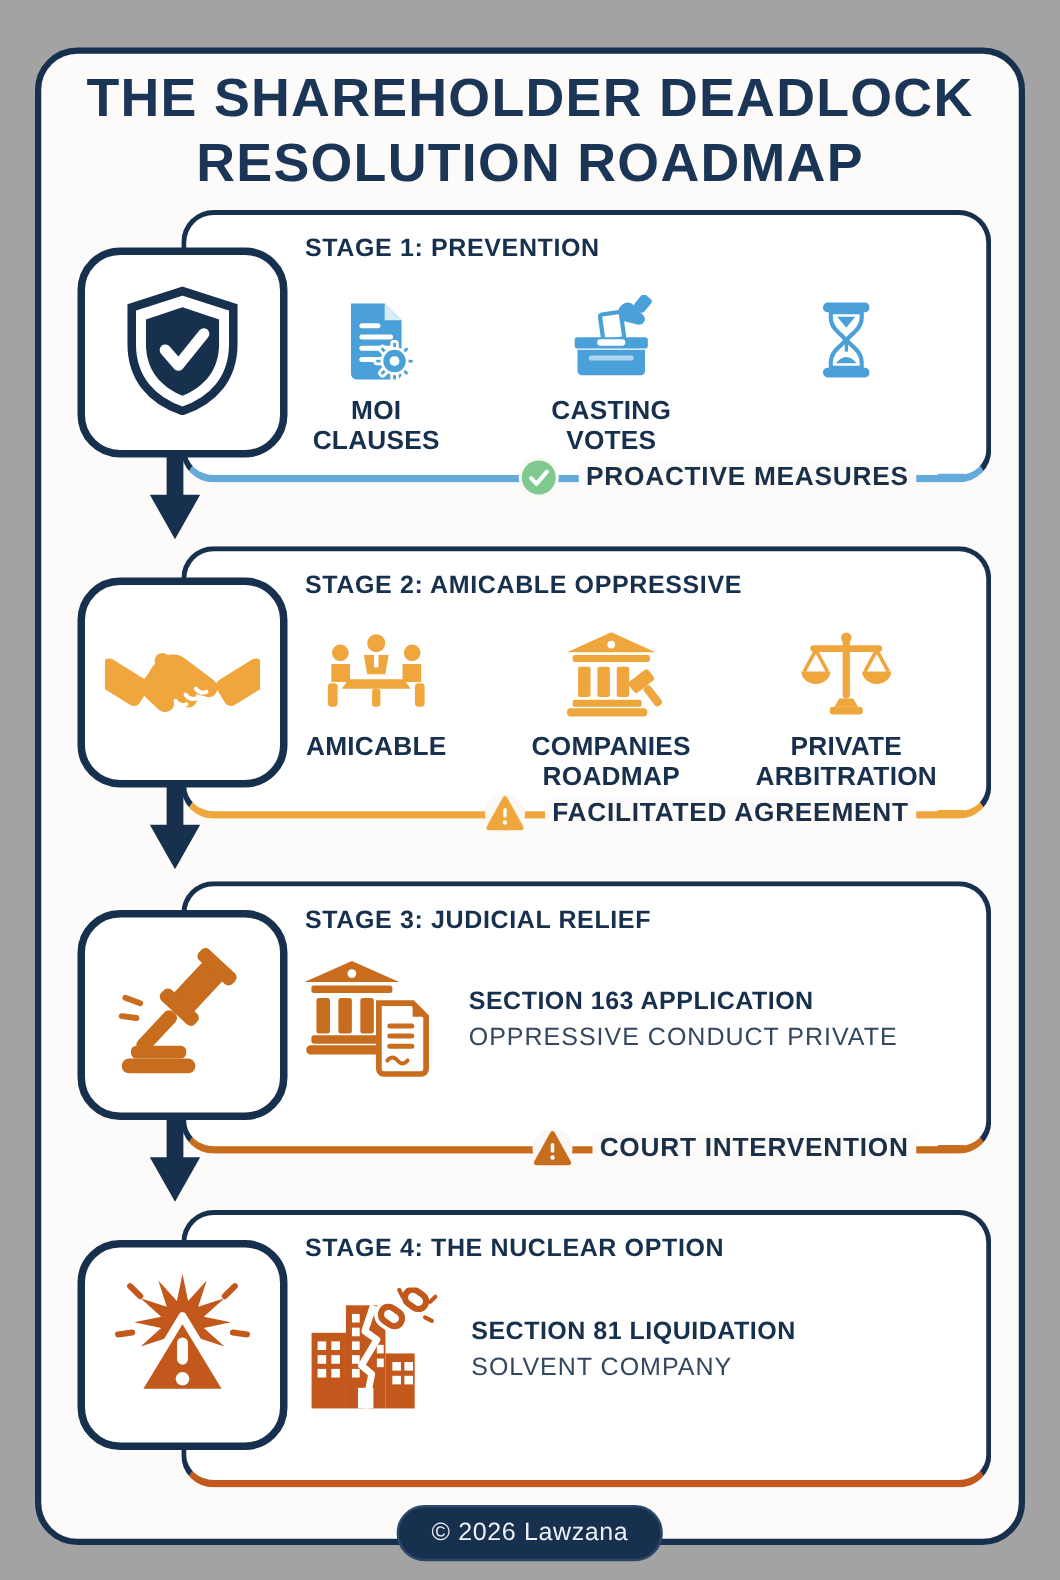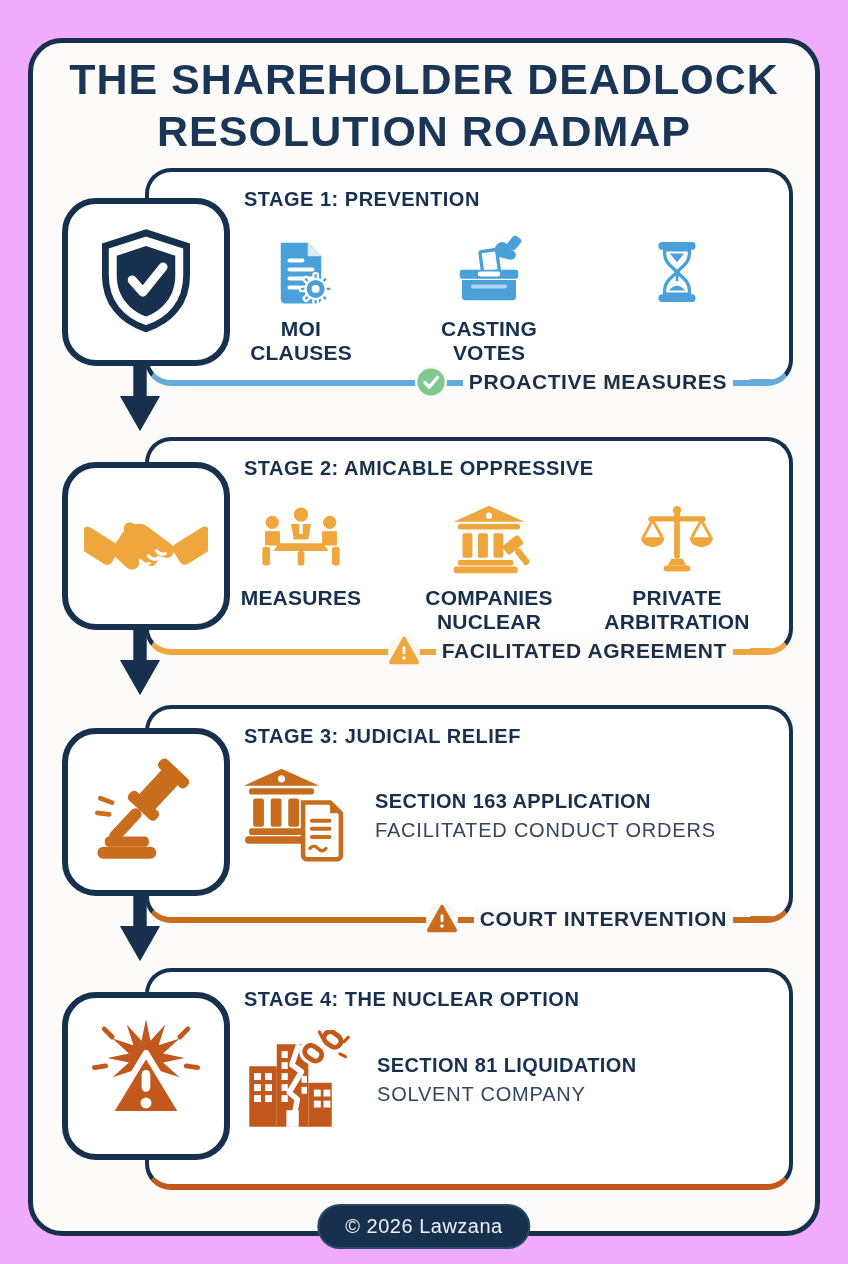--- a/index.html
+++ b/index.html
@@ -1,16 +1,16 @@
 <!DOCTYPE html>
 <html><head>
 <meta charset="utf-8">
 <style>
   html,body{margin:0;padding:0;background:#FAF8F5;}
-  .canvas{position:relative;width:848px;height:1264px;background:#f0abfc;overflow:hidden;
+  .canvas{position:relative;width:848px;height:1264px;background:#a3a3a3;overflow:hidden;
           font-family:"Liberation Sans","DejaVu Sans",sans-serif;color:#17304E;}
   .frame{position:absolute;left:28px;top:38px;width:782px;height:1188px;
          border:5px solid #17304E;border-radius:34px;background:#FCFBF9;}
   .title{position:absolute;left:0;top:54px;width:100%;text-align:center;
          font-size:43px;font-weight:700;letter-spacing:1px;line-height:1.2;color:#1B3556;z-index:2;}
   
   .card{position:absolute;left:145px;width:640px;background:#FFFFFF;
         border:4px solid #17304E;border-bottom:6px solid var(--accent);border-radius:26px;z-index:1;}
   .card-heading{position:absolute;left:95px;top:16px;font-size:20px;font-weight:700;
                 letter-spacing:0.5px;color:#17304E;}
@@ -154,21 +154,21 @@
                 <path d="M5.5 24 h13.5 v13 h-13.5 z"></path>
                 <circle cx="64" cy="16" r="6"></circle>
                 <path d="M57 24 h13.5 v13 h-13.5 z"></path>
                 <path d="M18 35 h40 l5 7 h-50 z"></path>
                 <rect x="35" y="42" width="6" height="13" rx="2"></rect>
                 <rect x="3" y="38" width="7" height="17" rx="2.5"></rect>
                 <rect x="66" y="38" width="7" height="17" rx="2.5"></rect>
               </g>
             </svg>
           </span>
-          <div class="item-label">MEASURES</div>
+          <div class="item-label">AMICABLE</div>
         </div>
         <div class="item">
           <span class="item-icon">
             <svg width="84" height="74" viewBox="0 0 76 64">
               <g fill="currentColor">
                 <path d="M38 1 L70 15.5 H6 Z"></path>
                 <rect x="10" y="17.5" width="56" height="5" rx="1.5"></rect>
                 <rect x="14" y="26" width="9" height="22" rx="1.5"></rect>
                 <rect x="28" y="26" width="9" height="22" rx="1.5"></rect>
                 <rect x="42" y="26" width="9" height="22" rx="1.5"></rect>
@@ -176,21 +176,21 @@
                 <rect x="6" y="56" width="58" height="6" rx="2.5"></rect>
                 <g transform="rotate(-38 61 38)">
                   <rect x="52" y="31" width="18" height="10" rx="2.5"></rect>
                   <rect x="58" y="41" width="6" height="17" rx="2.5"></rect>
                 </g>
               </g>
               <circle cx="38" cy="10" r="2.8" fill="#fff"></circle>
             </svg>
           </span>
           <div class="item-label">COMPANIES
-NUCLEAR</div>
+ROADMAP</div>
         </div>
         <div class="item">
           <span class="item-icon">
             <svg width="84" height="74" viewBox="0 0 76 64">
               <g fill="currentColor">
                 <circle cx="38" cy="5" r="3.8"></circle>
                 <rect x="35.4" y="6" width="5.2" height="43" rx="2.5"></rect>
                 <rect x="12" y="10.5" width="52" height="4.8" rx="2.4"></rect>
                 <path d="M16 14 L7.5 29.5 M16 14 L24.5 29.5" stroke="currentColor" stroke-width="2.6" fill="none"></path>
                 <path d="M5.5 29.5 a10.5 9 0 0 0 21 0 z"></path>
@@ -263,21 +263,21 @@
             <path d="M46 26 h20 l8 8 v31 a3 3 0 0 1 -3 3 H49 a3 3 0 0 1 -3 -3 Z" fill="#fff" stroke="currentColor" stroke-width="3.4"></path>
             <path d="M66 26 l8 8 h-8 z" fill="currentColor"></path>
             <rect x="51" y="38" width="16" height="3" rx="1.5" fill="currentColor"></rect>
             <rect x="51" y="44" width="16" height="3" rx="1.5" fill="currentColor"></rect>
             <rect x="51" y="50" width="16" height="3" rx="1.5" fill="currentColor"></rect>
             <path d="M51 60 q3 -3.5 6 0 t6 0" fill="none" stroke="currentColor" stroke-width="2.4" stroke-linecap="round"></path>
           </svg>
         </span>
         <div>
           <div class="feature-title">SECTION 163 APPLICATION</div>
-          <div class="feature-sub">FACILITATED CONDUCT ORDERS</div>
+          <div class="feature-sub">OPPRESSIVE CONDUCT PRIVATE</div>
         </div>
       </div>
       <div class="badge-row">
         <span class="badge-icon">
           <svg width="30" height="30" viewBox="0 0 32 32">
             <path d="M16 3 L30 28 H2 Z" fill="currentColor" stroke="currentColor" stroke-width="4" stroke-linejoin="round"></path>
             <rect x="14.5" y="11" width="3" height="8.5" rx="1.5" fill="#fff"></rect>
             <circle cx="16" cy="23.5" r="1.9" fill="#fff"></circle>
           </svg>
         </span>

